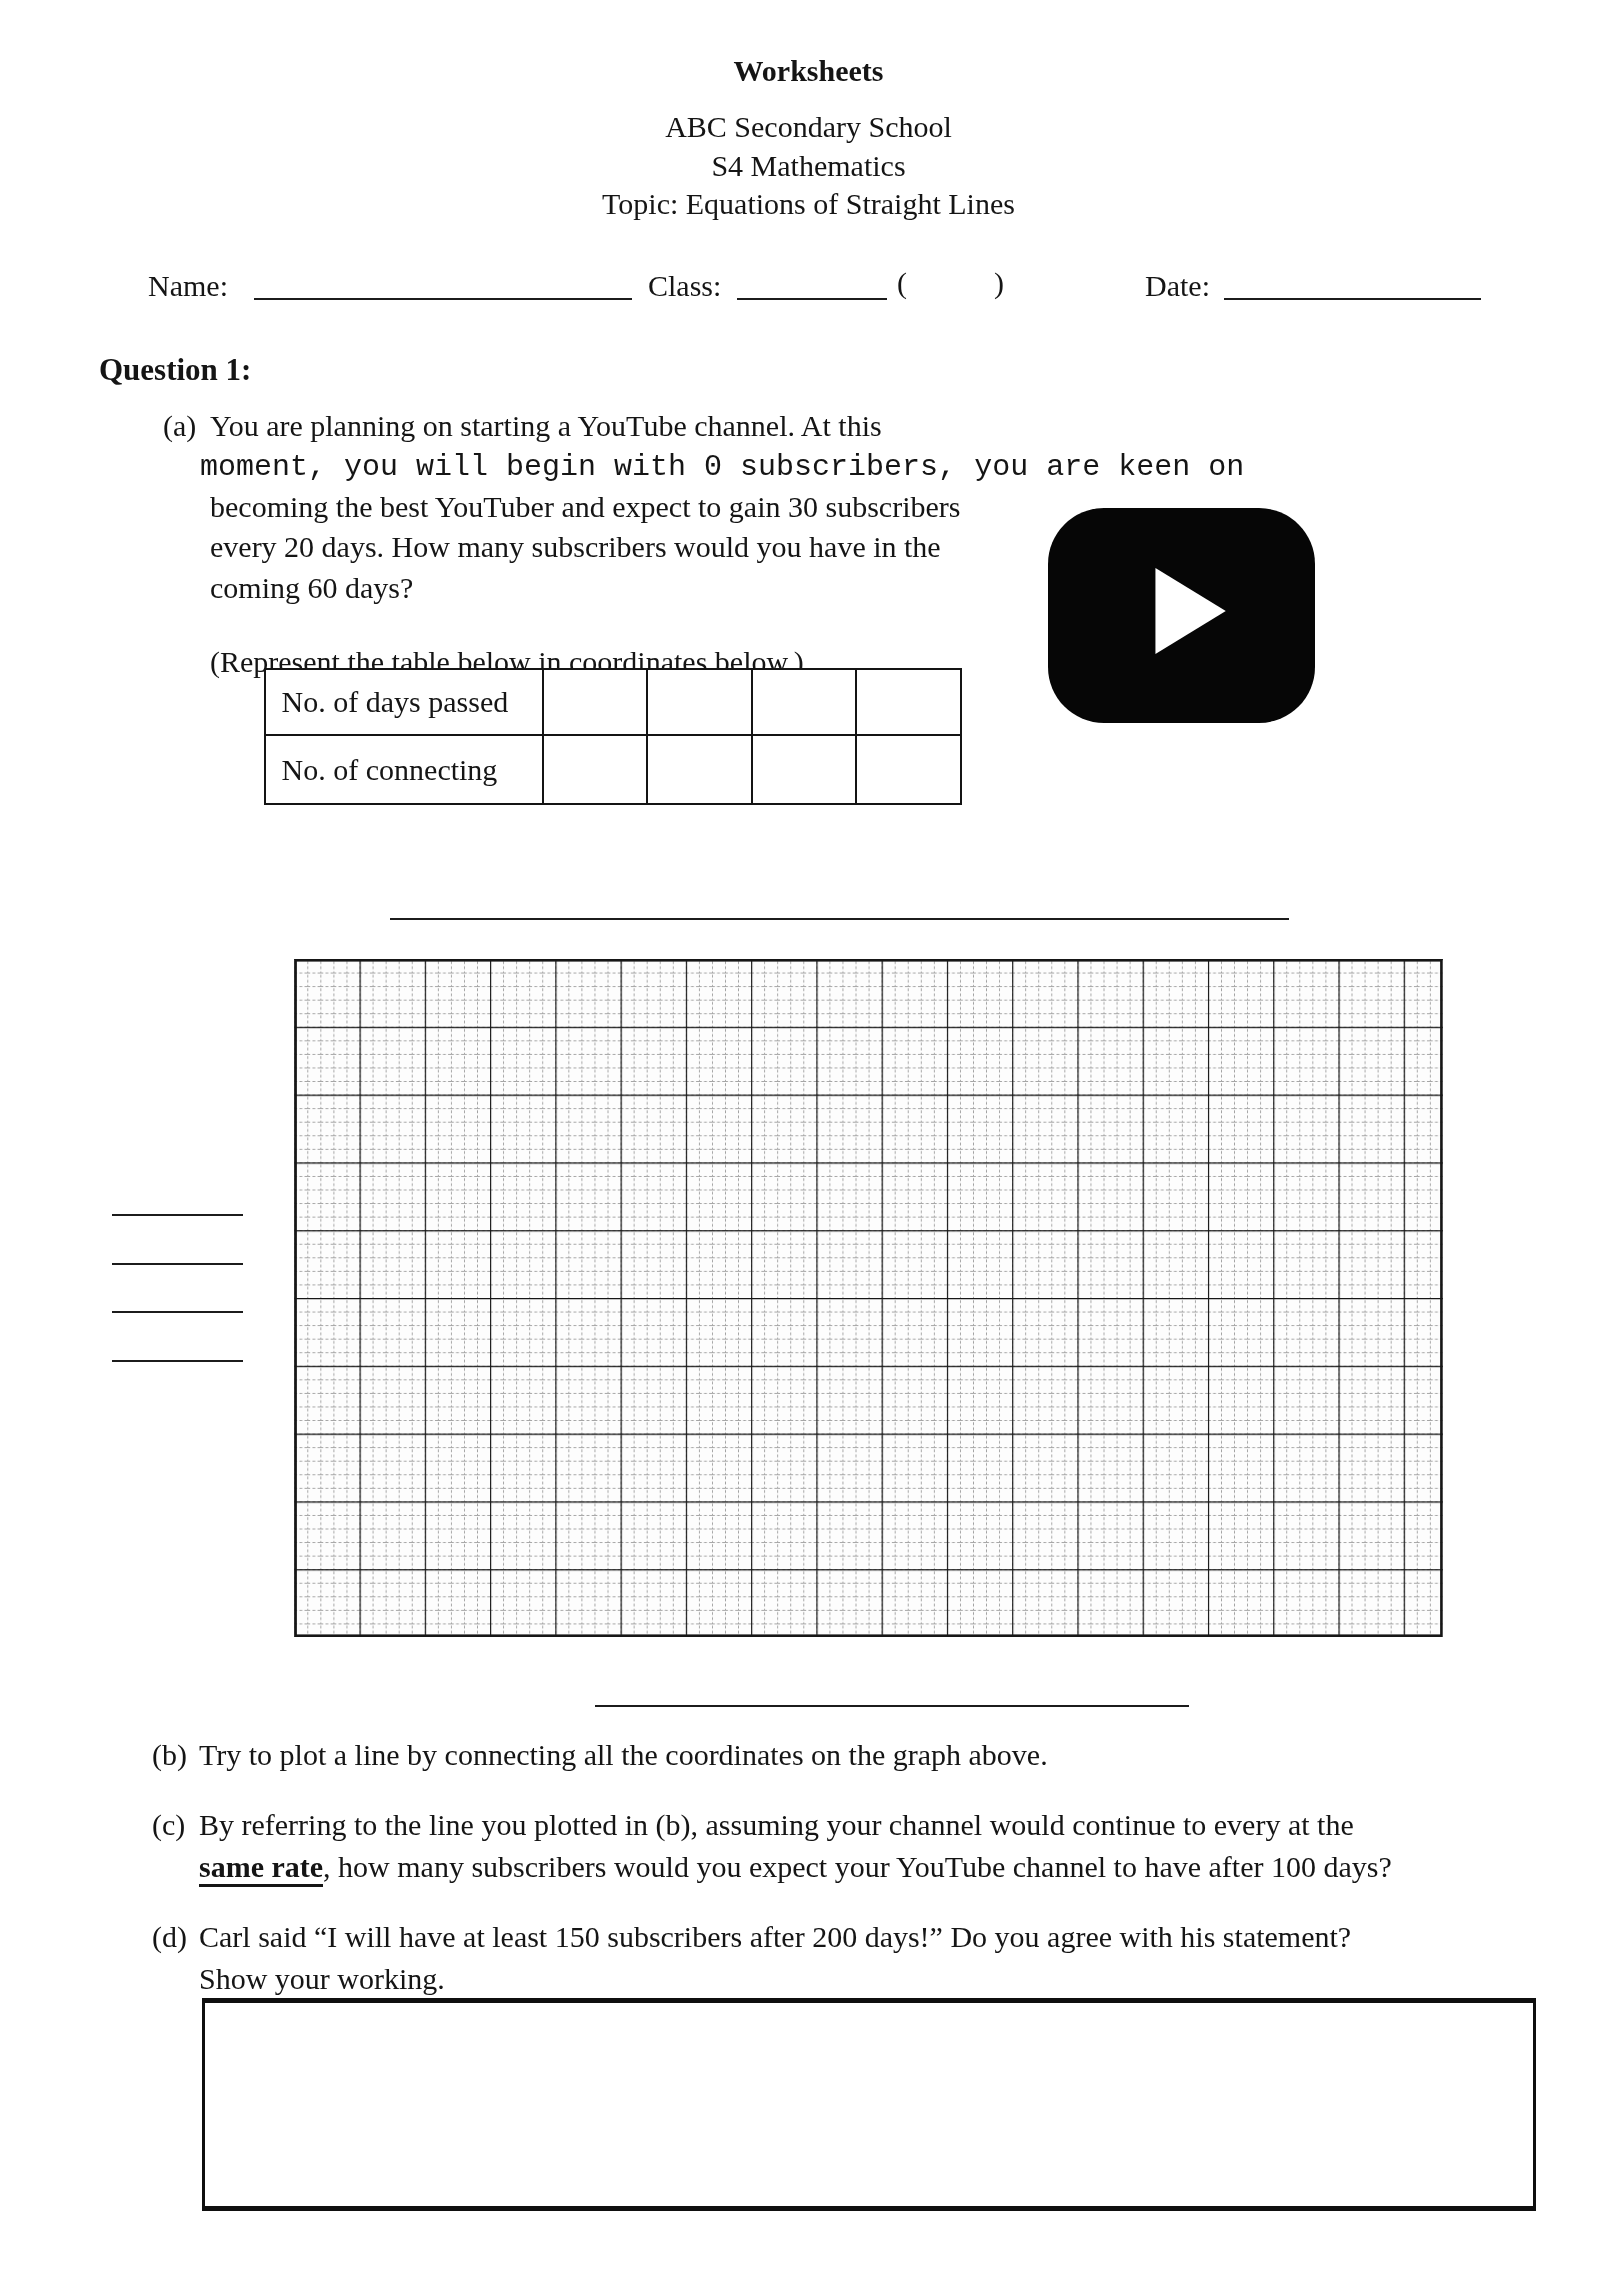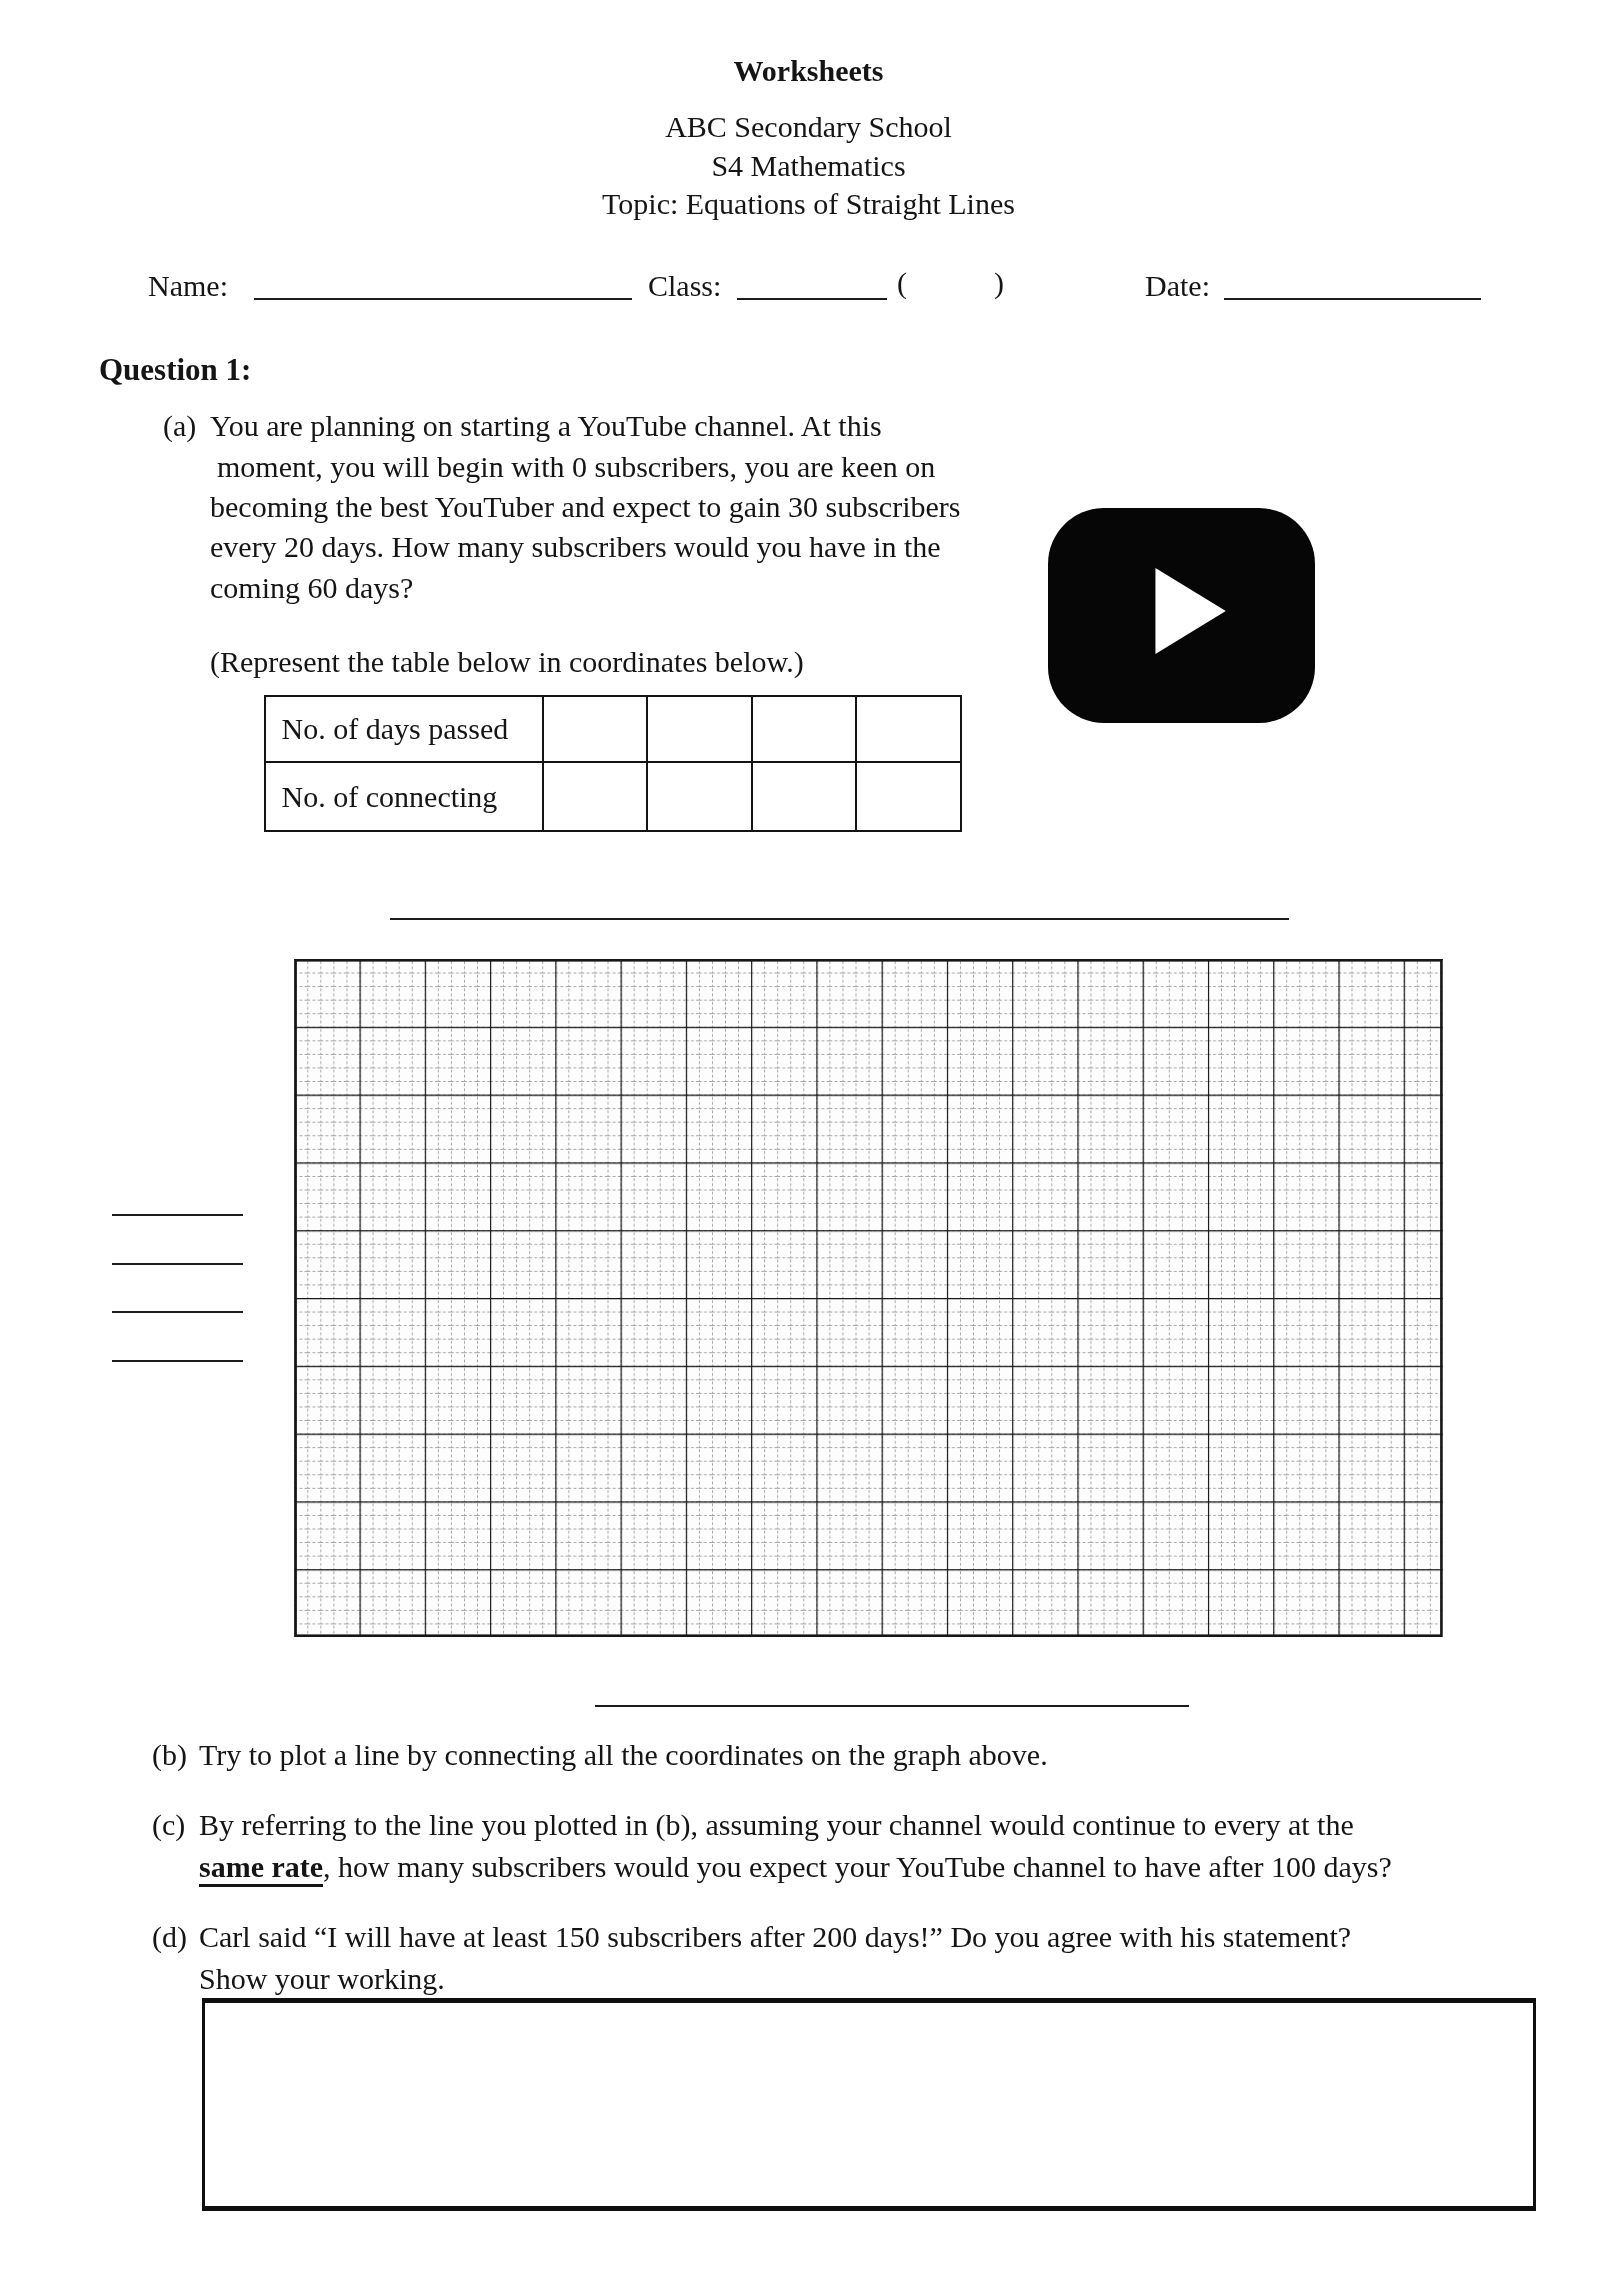--- a/index.html
+++ b/index.html
@@ -65,35 +65,35 @@
   <div class="abs" style="left:912px; top:266px; width:78px; height:33px;"></div>
   <div class="abs t" style="left:994px; top:263px;">)</div>
 
   <div class="abs t idrow-label" style="left:1145px; top:266px;">Date:</div>
   <div class="rule" style="left:1224px; top:298px; width:257px;"></div>
 
   <div class="abs t b" style="left:99px; top:350px; font-size:31px;">Question 1:</div>
 
   <div class="abs t" style="left:163px; top:406px;">(a)</div>
   <div class="abs t" style="left:210px; top:406px;">You are planning on starting a YouTube channel. At this</div>
-  <div class="abs t" style="left:217px; top:447px;">moment, you will begin with 0 subscribers, you are keen on</div>
+  <div class="abs t" style="left:200px; top:447px;font-family:Liberation Mono, monospace;">moment, you will begin with 0 subscribers, you are keen on</div>
   <div class="abs t" style="left:210px; top:487px;">becoming the best YouTuber and expect to gain 30 subscribers</div>
   <div class="abs t" style="left:210px; top:527px;">every 20 days. How many subscribers would you have in the</div>
   <div class="abs t" style="left:210px; top:568px;">coming 60 days?</div>
 
   <div class="abs t" style="left:210px; top:622px;margin-top:20px;">(Represent the table below in coordinates below.)</div>
 
   <div class="yticon">
     <svg width="267" height="215" viewBox="0 0 410 330" aria-hidden="true">
       <rect x="0" y="0" width="410" height="330" rx="86" fill="#060606"></rect>
       <polygon points="165,92 273,158 165,224" fill="#ffffff"></polygon>
     </svg>
   </div>
 
-  <table class="qtable" style="left:264px; top:695px;padding-left:22px;">
+  <table class="qtable" style="left:264px; top:668px;padding-left:22px;">
     <tbody>
         <tr class="r1">
       <td class="hcol">No. of days passed</td>
       <td class="dcell"></td>
       <td class="dcell"></td>
       <td class="dcell"></td>
       <td class="dcell"></td>
     </tr>
     <tr class="r2">
       <td class="hcol">No. of connecting</td>

